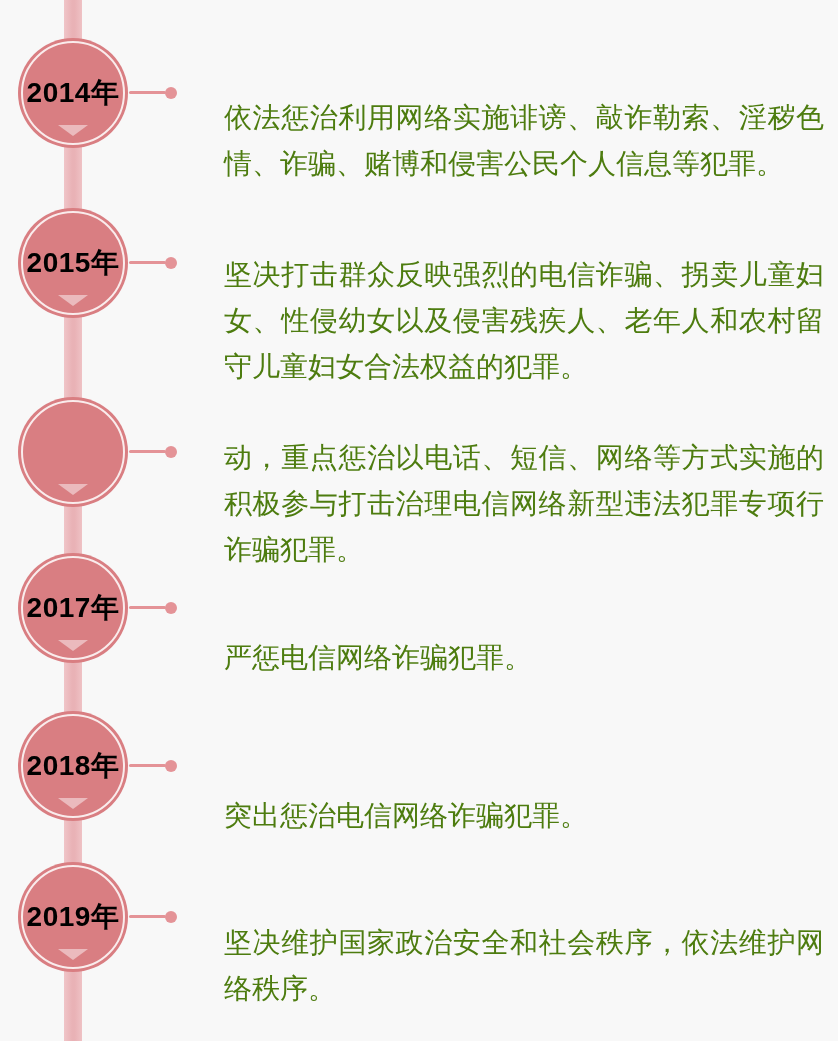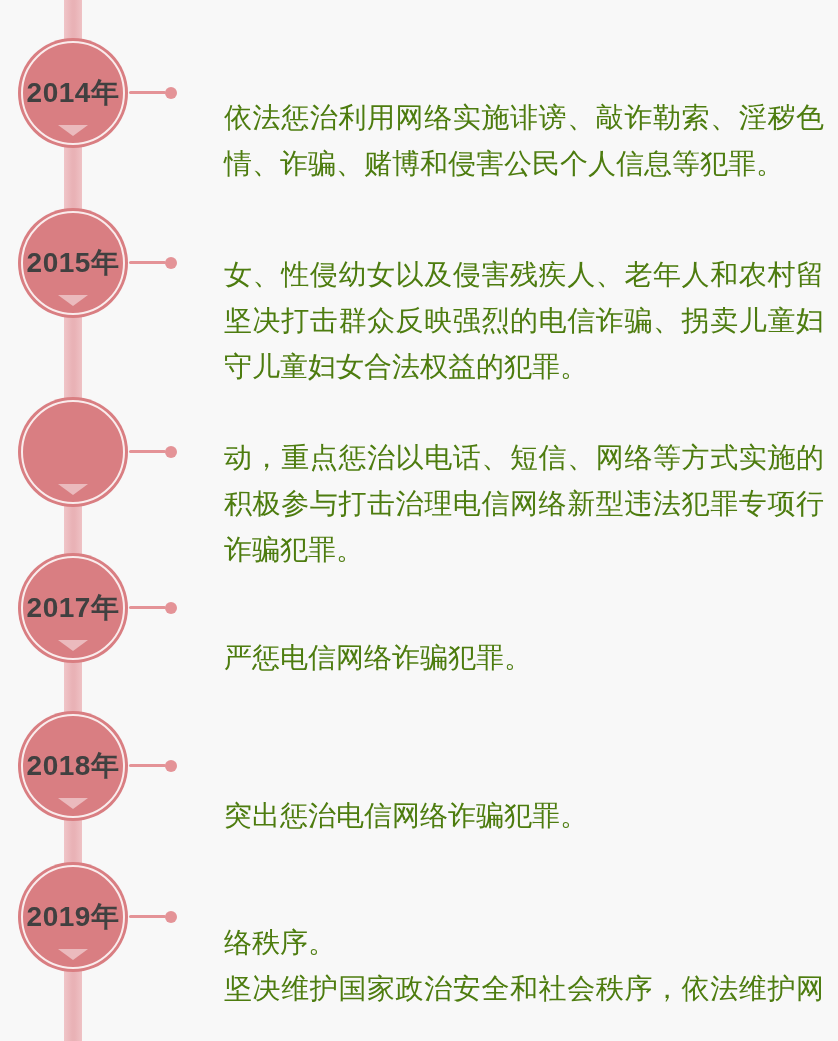--- a/index.html
+++ b/index.html
@@ -8,21 +8,21 @@
 
   
   .band{position:absolute;left:64px;top:0;width:18px;height:1041px;
         background:linear-gradient(90deg,#f0c5c8 0%,#e9b2b6 45%,#e9b2b6 60%,#efc2c5 100%);}
 
   
   .badge{position:absolute;left:18px;width:110px;height:110px;border-radius:50%;
          background:#d97e82;display:flex;align-items:center;justify-content:center;}
   .badge::before{content:"";position:absolute;inset:3px;border-radius:50%;
          border:2px solid rgba(255,255,255,0.85);}
-  .year{color:#404040;font-size:28px;font-weight:700;letter-spacing:0.5px;position:relative;z-index:2;}
+  .year{color:#000000;font-size:28px;font-weight:700;letter-spacing:0.5px;position:relative;z-index:2;}
   .chevron{position:absolute;left:50%;bottom:12px;transform:translateX(-50%);
          width:0;height:0;border-left:15px solid transparent;border-right:15px solid transparent;
          border-top:11px solid rgba(255,255,255,0.47);}
 
   
   .cline{position:absolute;left:129px;width:37px;height:3px;background:#e49397;border-radius:2px;}
   .cdot{position:absolute;left:165px;width:12px;height:12px;border-radius:50%;background:#e49397;}
 
   
   .text{position:absolute;left:224px;width:600px;font-size:28px;line-height:46px;
@@ -51,22 +51,22 @@
   </div>
 
   <div>
     <div class="badge" style="top:208px">
       <span class="year">2015年</span>
       <span class="chevron"></span>
     </div>
     <div class="cline" style="top:261px"></div>
     <div class="cdot" style="top:257px"></div>
     <div class="text" style="top:204px">
+      <div class="line fill">坚决打击群众反映强烈的电信诈骗、拐卖儿童妇</div>
       <div class="line fill">女、性侵幼女以及侵害残疾人、老年人和农村留</div>
-      <div class="line fill">坚决打击群众反映强烈的电信诈骗、拐卖儿童妇</div>
       <div class="line">守儿童妇女合法权益的犯罪。</div>
     </div>
   </div>
 
   <div>
     <div class="badge" style="top:397px">
       <span class="chevron"></span>
     </div>
     <div class="cline" style="top:450px"></div>
     <div class="cdot" style="top:446px"></div>
@@ -102,18 +102,18 @@
   </div>
 
   <div>
     <div class="badge" style="top:862px">
       <span class="year">2019年</span>
       <span class="chevron"></span>
     </div>
     <div class="cline" style="top:915px"></div>
     <div class="cdot" style="top:911px"></div>
     <div class="text" style="top:872px">
+      <div class="line fill">坚决维护国家政治安全和社会秩序，依法维护网</div>
       <div class="line">络秩序。</div>
-      <div class="line fill">坚决维护国家政治安全和社会秩序，依法维护网</div>
     </div>
   </div>
 
 </div>
 
 </body></html>

